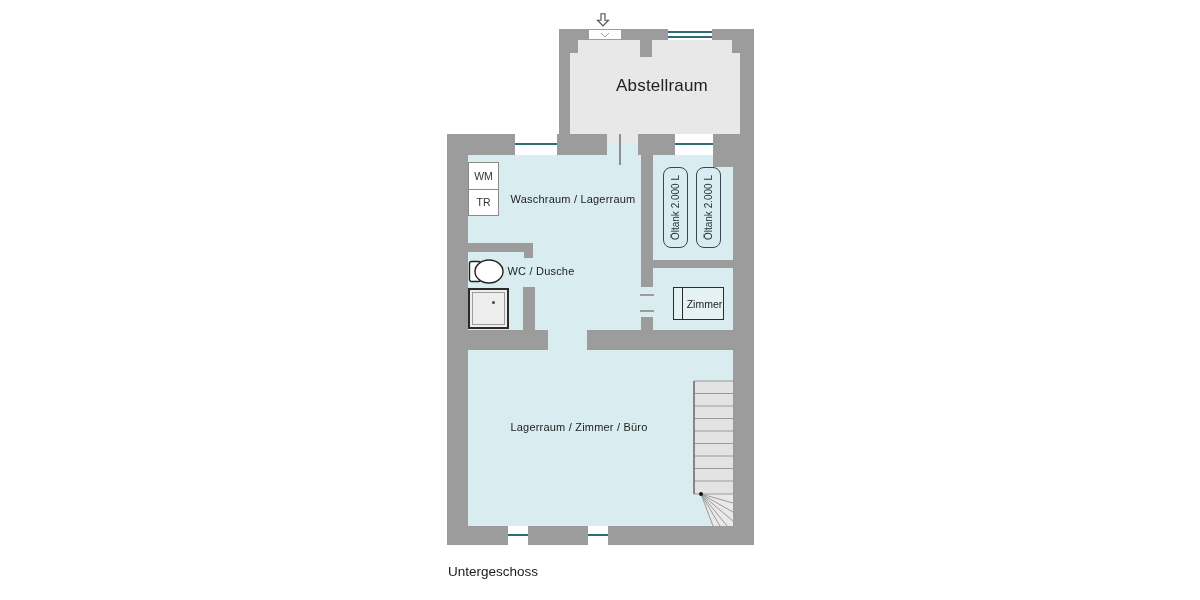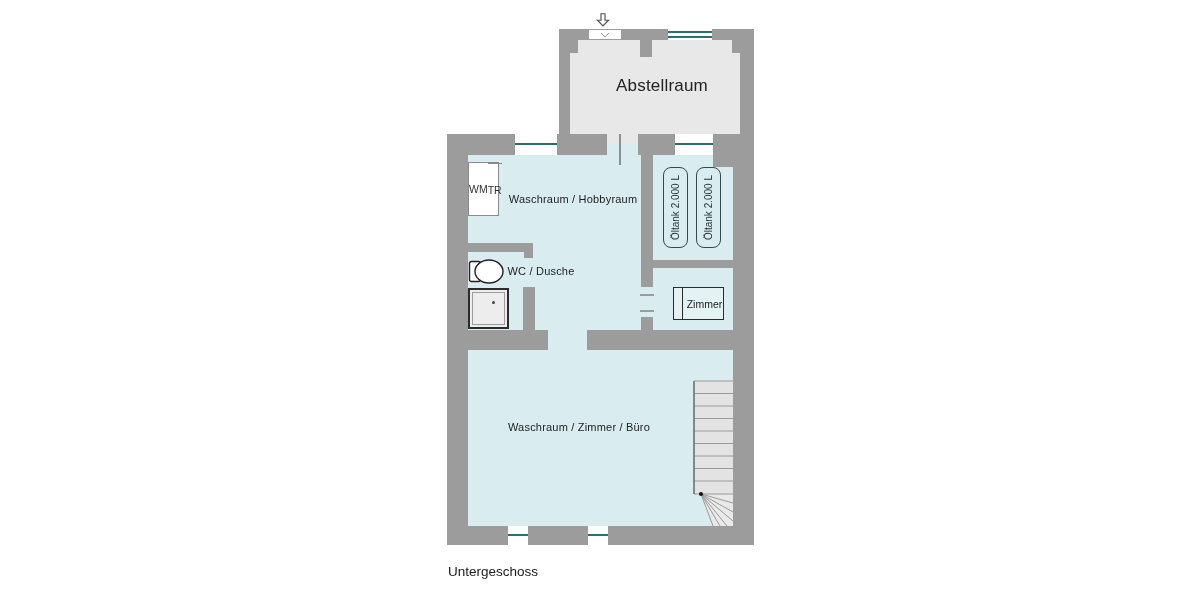--- a/index.html
+++ b/index.html
@@ -8,21 +8,21 @@
   .abs{position:absolute;}
   .wall{position:absolute;background:var(--wall,#9c9c9c);}
   .floor-storage{position:absolute;background:var(--storage-fill,#e8e8e8);}
   .floor-room{position:absolute;background:var(--room-fill,#d9edf0);}
   .win{position:absolute;background:#fff;}
   .win .pane{position:absolute;left:0;right:0;height:2px;background:var(--window-glass,#2e6e72);}
   .door-open-upper{position:absolute;background:#fff;border:1px solid #9c9c9c;box-sizing:border-box;}
   .room-label{position:absolute;transform:translate(-50%,-50%);font-size:11px;color:var(--text,#222);
               white-space:nowrap;letter-spacing:.2px;}
   .fixture{position:absolute;box-sizing:border-box;}
-  .wmtr{background:#fff;border:1.5px solid #8a8a8a;display:flex;flex-direction:row;}
+  .wmtr{background:#fff;border:1.5px solid #8a8a8a;display:flex;flex-direction:column;}
   .wmtr .cell{flex:1;display:flex;align-items:center;justify-content:center;font-size:10.5px;color:#333;}
   .wmtr .cell + .cell{border-top:1.5px solid #8a8a8a;}
   .shower{background:#ededed;border:2px solid var(--fixture-outline,#2b2b2b);}
   .shower .inner{position:absolute;left:2px;top:2px;right:2px;bottom:2px;border:1px solid #9c9c9c;}
   .shower .drain{position:absolute;left:60%;top:30%;width:3px;height:3px;border-radius:50%;background:#444;}
   .tank{background:transparent;border:1.5px solid var(--tank-outline,#37474f);border-radius:8px;
         display:flex;align-items:center;justify-content:center;}
   .tank .tlabel{writing-mode:vertical-rl;transform:rotate(180deg);font-size:10px;color:#1f2d33;white-space:nowrap;}
   .heizbox{background:#e4f2f4;border:1.5px solid var(--fixture-outline,#2b2b2b);}
   .heizbox .line{position:absolute;left:8px;top:0;bottom:0;width:1px;background:var(--fixture-outline,#2b2b2b);}
@@ -146,19 +146,19 @@
       <line x1="8" y1="114" x2="40" y2="141"></line>
       <line x1="8" y1="114" x2="34" y2="146"></line>
       <line x1="8" y1="114" x2="27" y2="146"></line>
       <line x1="8" y1="114" x2="20" y2="146"></line>
     </g>
     <line x1="1" y1="1" x2="1" y2="114" stroke="#666" stroke-width="1.5"></line>
     <circle cx="8" cy="114" r="2" fill="#111"></circle>
   </svg>
 
   <div class="room-label" style="left:662px;top:86px;font-size:17px;">Abstellraum</div>
-  <div class="room-label" style="left:573px;top:199px;">Waschraum / Hobbyraum</div>
+  <div class="room-label" style="left:573px;top:199px;">Waschraum / Lagerraum</div>
   <div class="room-label" style="left:537px;top:271px;padding-left:8px;">WC / Dusche</div>
-  <div class="room-label" style="left:579px;top:427px;">Waschraum / Zimmer / Büro</div>
+  <div class="room-label" style="left:579px;top:427px;">Lagerraum / Zimmer / Büro</div>
 
   <div class="floor-title">Untergeschoss</div>
 
 </div>
 
 </body></html>

